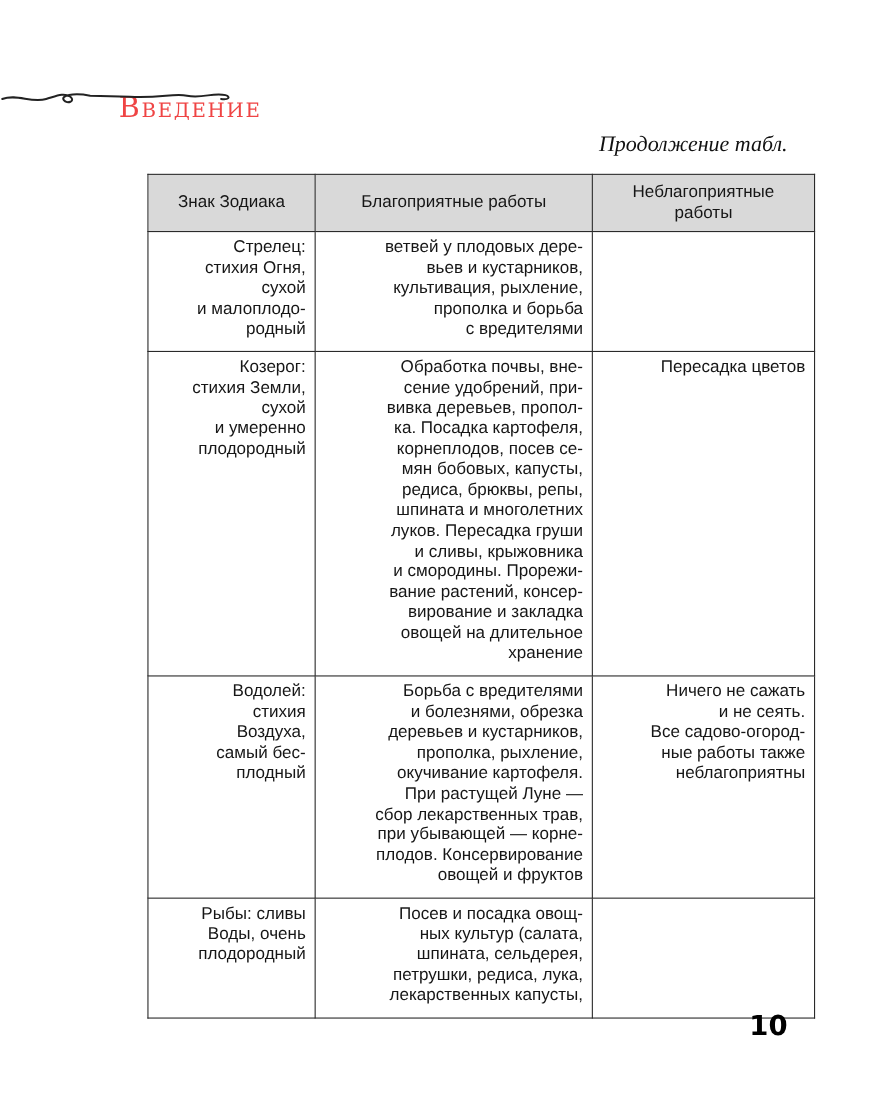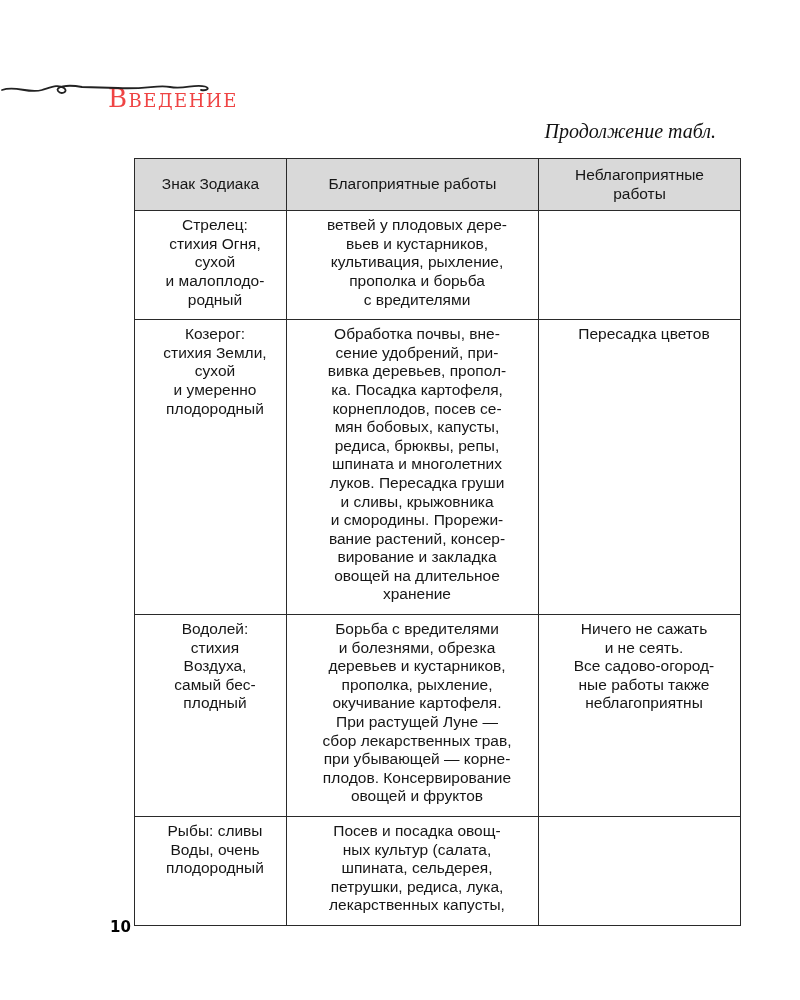--- a/index.html
+++ b/index.html
@@ -47,45 +47,45 @@
     border-collapse: collapse;
     width: 100%;
     table-layout: fixed;
     font-size: 15.5px;
     line-height: 1.2;
     color: #161616;
   }
   table.zodiac th, table.zodiac td {
     border: 1.4px solid #2a2a2a;
     vertical-align: top;
-    text-align: center;
+    text-align: right;
     padding: 5px 8px 10px 17px;
     white-space: pre-line;
     overflow: hidden;
   }
   table.zodiac th {
     background: #d9d9d9;
     font-weight: normal;
     text-align: center;
     vertical-align: middle;
     padding: 7px 4px;
     font-size: 15.5px;
   }
   .col-sign  { width: 152px; }
   .col-fav   { width: 252px; }
   .col-unfav { width: 202px; }
 
   .page-number {
     position: absolute;
     left: 110px; top: 918px;
     width: 606px;
-    text-align: left;
+    text-align: right;
     font-family: "DejaVu Sans", sans-serif;
     font-weight: bold;
-    font-size: 15px;
+    font-size: 25px;
     color: #000;
   }
 </style>
 </head>
 <body>
 
 <div class="page">
 
   <div class="chapter-header">Введение</div>
 

